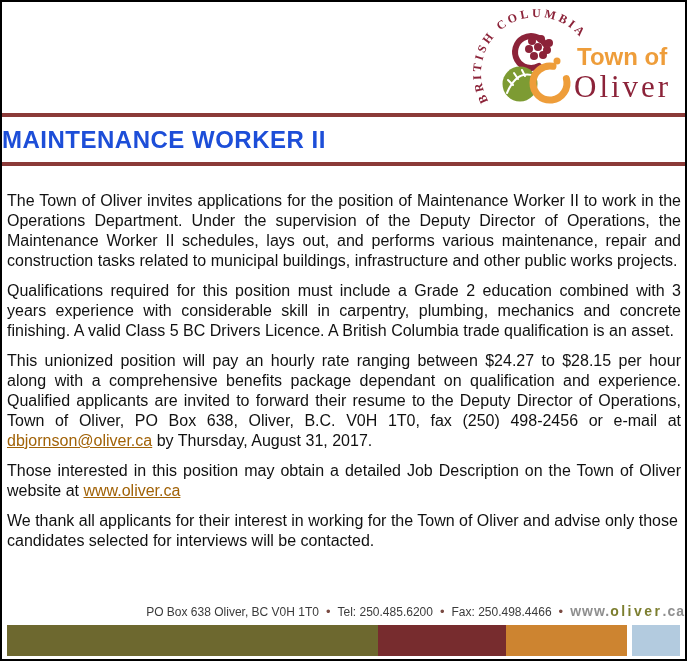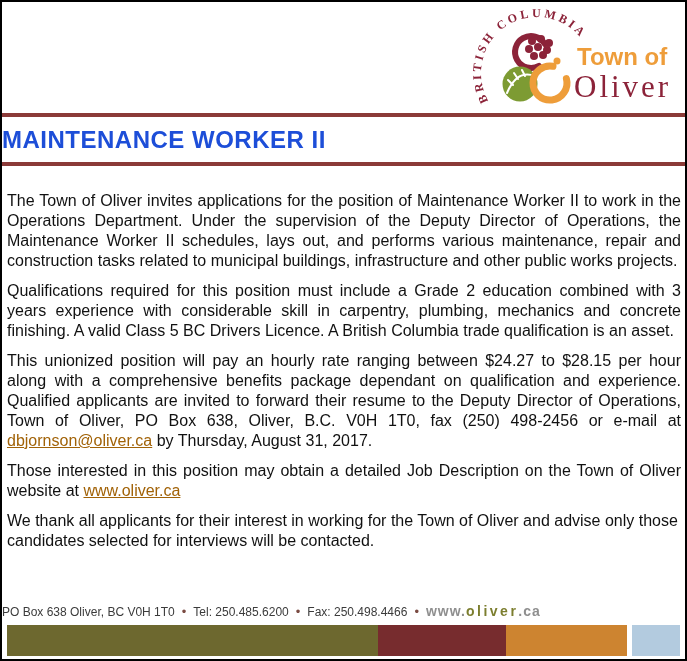--- a/index.html
+++ b/index.html
@@ -48,21 +48,21 @@
     margin:0 0 10px 0;
     font-size:16px; line-height:20px;
     text-align:justify; color:#111111;
   }
   .content p.centered { text-align:left; }
   .link { color:#a16207; text-decoration:underline; cursor:pointer; }
 
   
   .page-footer {
     position:absolute; top:601px; left:0; width:100%;
-    text-align:left; font-size:12px; color:#3b3b3b; white-space:nowrap;
+    text-align:right; font-size:12px; color:#3b3b3b; white-space:nowrap;
   }
   .page-footer .bullet { color:#7a4a42; margin:0 7px; font-size:13px; }
   .site { font-size:14px; letter-spacing:1px; }
   .site-www  { color:#8f8f8f; font-weight:bold; }
   .site-name { color:#7c7e2f; font-weight:bold; letter-spacing:2.5px; }
   .site-tld  { color:#8f8f8f; font-weight:bold; }
 
   
   .color-bar { position:absolute; left:5px; top:623px; height:31px; display:flex; }
   .seg { height:100%; }

